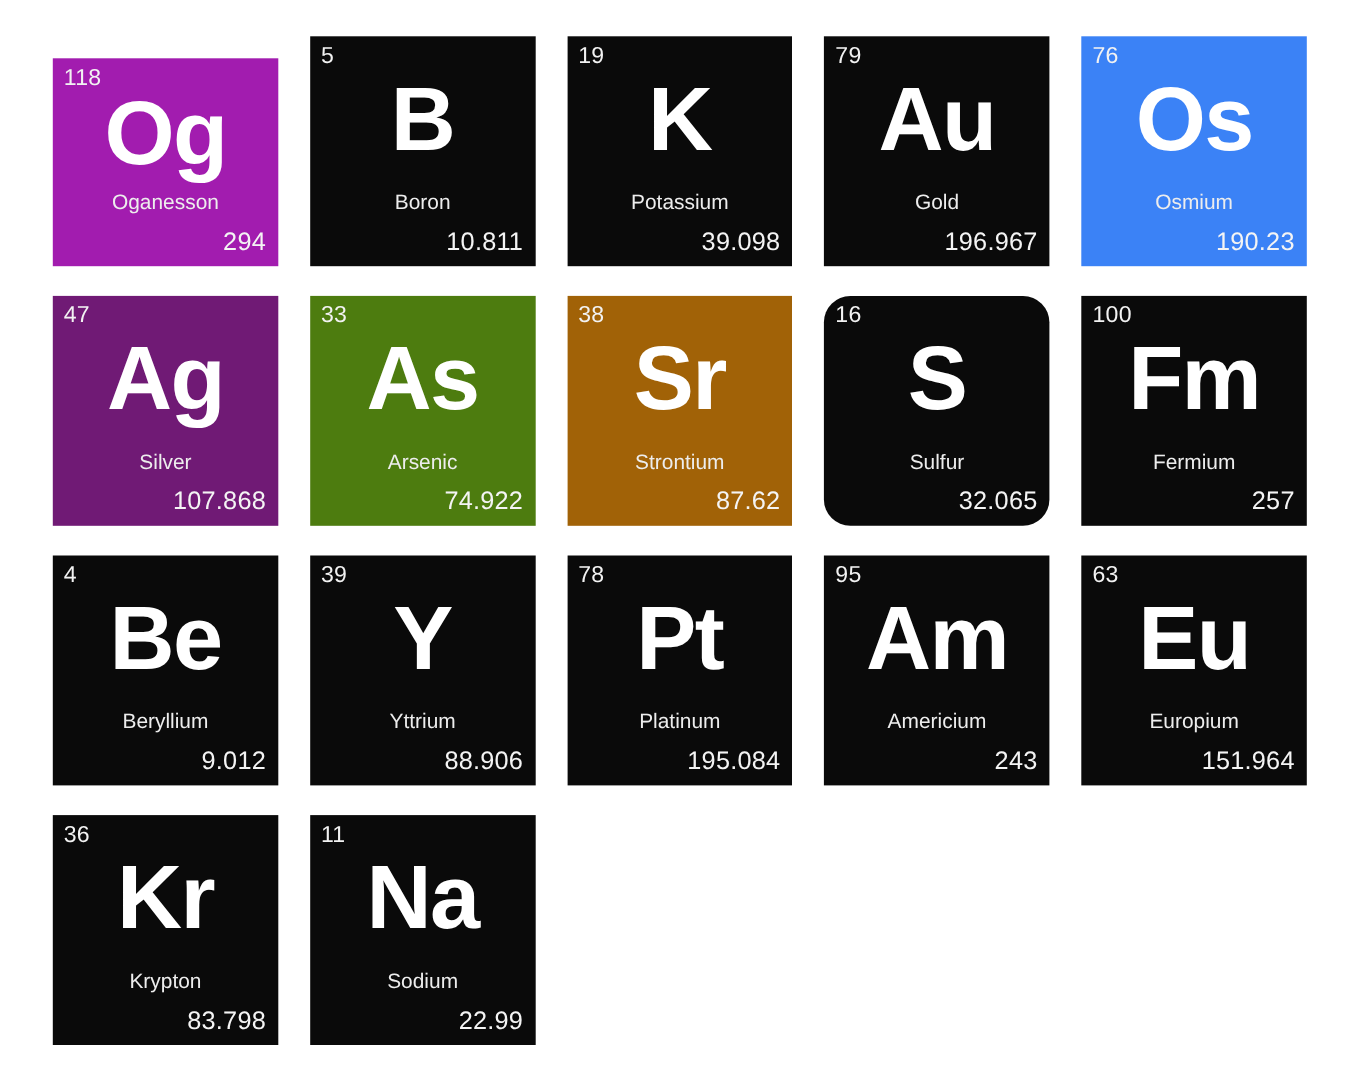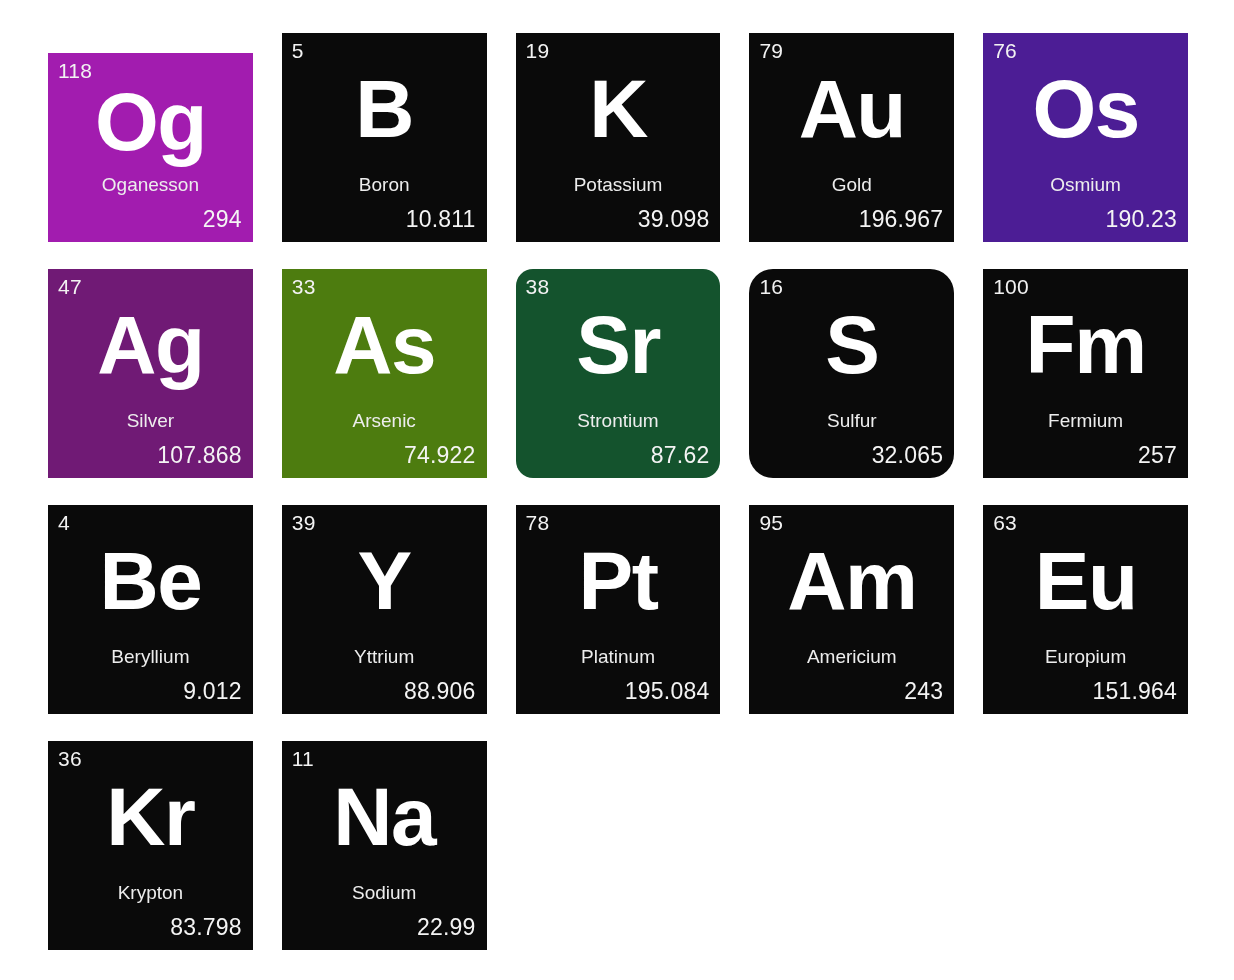--- a/index.html
+++ b/index.html
@@ -124,21 +124,21 @@
     <span class="atomic-mass">39.098</span>
   </div>
     <div class="element-tile" style="background: rgb(10, 10, 10);">
     <span class="atomic-number">79</span>
     <span class="symbol-wrap">
       <span class="element-symbol">Au</span>
     </span>
     <span class="element-name">Gold</span>
     <span class="atomic-mass">196.967</span>
   </div>
-    <div class="element-tile" style="background: #4c1d95;">
+    <div class="element-tile" style="background: #3b82f6;">
     <span class="atomic-number">76</span>
     <span class="symbol-wrap">
       <span class="element-symbol">Os</span>
     </span>
     <span class="element-name">Osmium</span>
     <span class="atomic-mass">190.23</span>
   </div>
     <div class="element-tile" style="background: #701a75;">
     <span class="atomic-number">47</span>
     <span class="symbol-wrap">
@@ -148,21 +148,21 @@
     <span class="atomic-mass">107.868</span>
   </div>
     <div class="element-tile" style="background: #4d7c0f;">
     <span class="atomic-number">33</span>
     <span class="symbol-wrap">
       <span class="element-symbol">As</span>
     </span>
     <span class="element-name">Arsenic</span>
     <span class="atomic-mass">74.922</span>
   </div>
-    <div class="element-tile" style="background: #14532d; border-radius: 17px;">
+    <div class="element-tile" style="background: #a16207;">
     <span class="atomic-number">38</span>
     <span class="symbol-wrap">
       <span class="element-symbol">Sr</span>
     </span>
     <span class="element-name">Strontium</span>
     <span class="atomic-mass">87.62</span>
   </div>
     <div class="element-tile" style="background: rgb(10, 10, 10); border-radius: 24px;">
     <span class="atomic-number">16</span>
     <span class="symbol-wrap">

